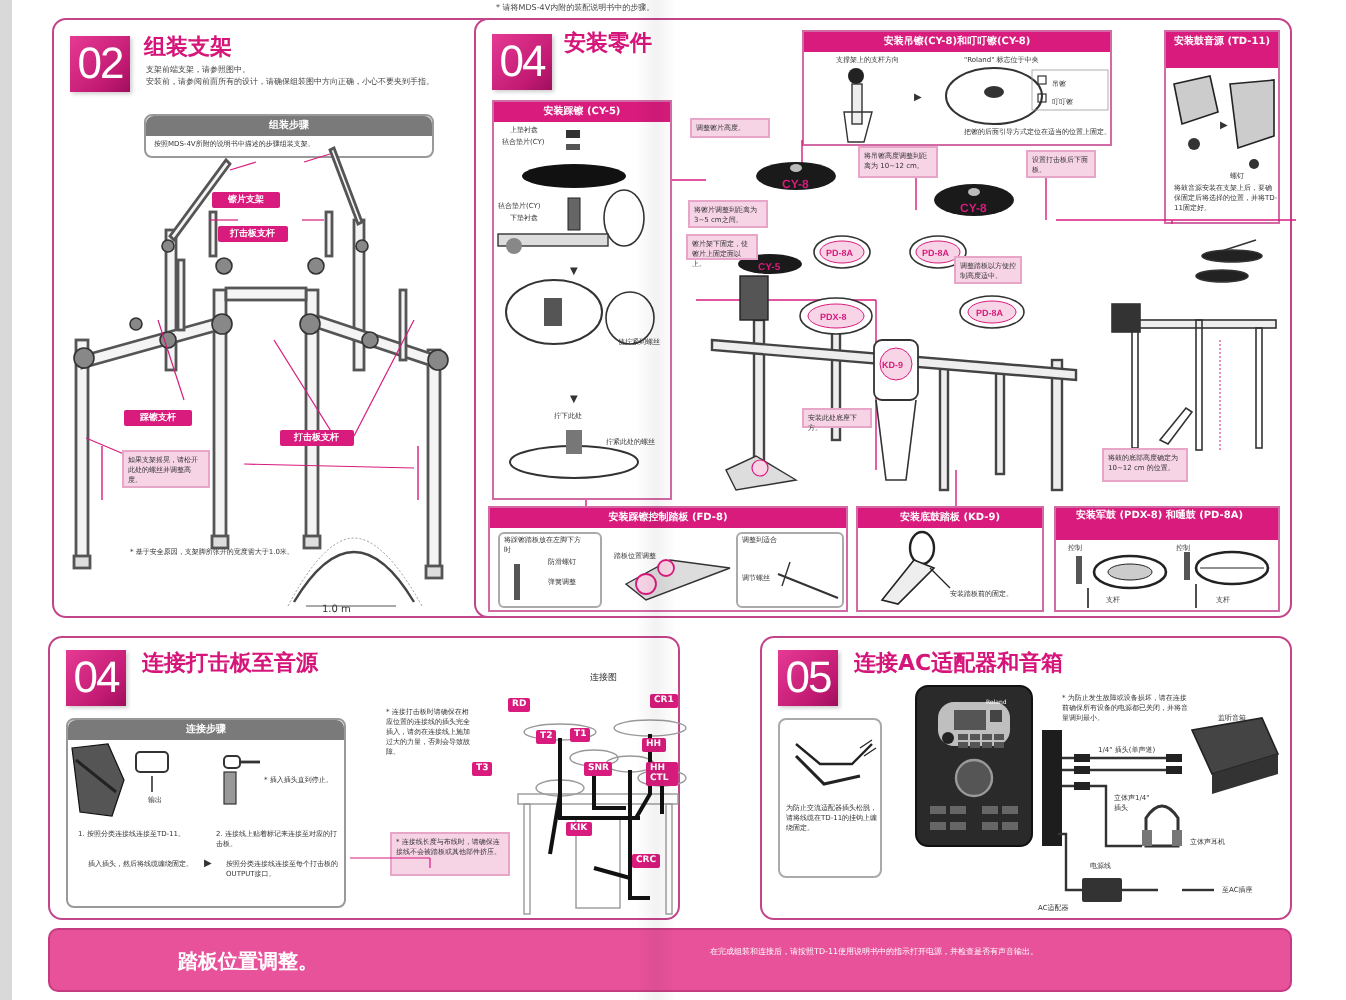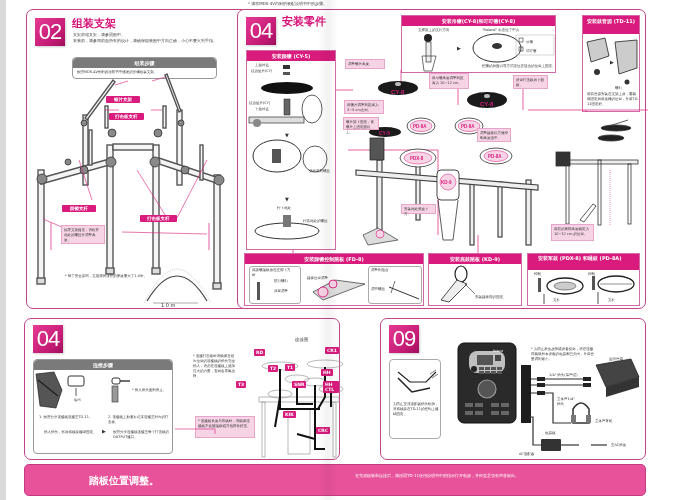--- a/index.html
+++ b/index.html
@@ -314,20 +314,21 @@
       <ellipse cx="88" cy="30" rx="18" ry="8" fill="#fff" stroke="#222" stroke-width="1.3"></ellipse>
       <line x1="72" y1="30" x2="104" y2="30" stroke="#222" stroke-width="0.5"></line>
       <rect x="64" y="22" width="3" height="14" fill="#555"></rect>
       <line x1="70" y1="38" x2="70" y2="50" stroke="#222" stroke-width="0.8"></line>
     </svg>
   </div>
 </div>
 
 <div class="panel" style="left:24px; top:318px; width:316px; height:142px;">
   <div class="num-badge" style="left:8px; top:6px;">04</div>
+  <div class="panel-title" style="left:46px; top:5px;">连接打击板至音源</div>
 
   <div class="sub-box" style="left:8px; top:40px; width:140px; height:95px; border-color:#999; border-radius:4px;">
     <div class="sub-head gray-head">连接步骤</div>
     <svg width="140" height="95" style="left:0;top:0;">
       <path d="M2 14 L20 12 L28 30 L22 48 L6 46 Z" fill="#555" stroke="#111" stroke-width="0.6"></path>
       <path d="M4 20 L24 36" stroke="#222" stroke-width="1.5"></path>
       <rect x="34" y="16" width="16" height="10" rx="2" fill="none" stroke="#333" stroke-width="1"></rect>
       <line x1="42" y1="28" x2="42" y2="36" stroke="#333" stroke-width="0.8"></line>
       <rect x="78" y="18" width="8" height="6" rx="2" fill="none" stroke="#333" stroke-width="1"></rect>
       <line x1="86" y1="21" x2="96" y2="21" stroke="#333" stroke-width="1.4"></line>
@@ -379,21 +380,22 @@
   <div class="label-pill" style="left:260px; top:45px;">T1</div>
   <div class="label-pill" style="left:296px; top:50px;">HH</div>
   <div class="label-pill" style="left:211px; top:62px;">T3</div>
   <div class="label-pill" style="left:267px; top:62px;">SNR</div>
   <div class="label-pill" style="left:298px; top:62px;">HH CTL</div>
   <div class="label-pill" style="left:258px; top:92px;">KIK</div>
   <div class="label-pill" style="left:291px; top:108px;">CRC</div>
 </div>
 
 <div class="panel" style="left:380px; top:318px; width:266px; height:142px;">
-  <div class="num-badge" style="left:8px; top:6px;">09</div>
+  <div class="num-badge" style="left:8px; top:6px;">05</div>
+  <div class="panel-title" style="left:46px; top:5px;">连接AC适配器和音箱</div>
 
   <div class="sub-box" style="left:8px; top:40px; width:52px; height:80px; border-color:#aaa; border-radius:4px;">
     <svg width="52" height="80" style="left:0;top:0;">
       <path d="M8 12 L20 22 L36 22 L46 12" fill="none" stroke="#222" stroke-width="1.2"></path>
       <path d="M8 18 L22 32 L40 28" fill="none" stroke="#222" stroke-width="1.5"></path>
       <path d="M40 14 L46 10 M42 18 L48 14" stroke="#222" stroke-width="0.6"></path>
     </svg>
     <div class="tiny" style="left:3px; top:42px; width:46px;">为防止交流适配器插头松脱，请将线缆在TD-11的挂钩上缠绕固定。</div>
   </div>
 

